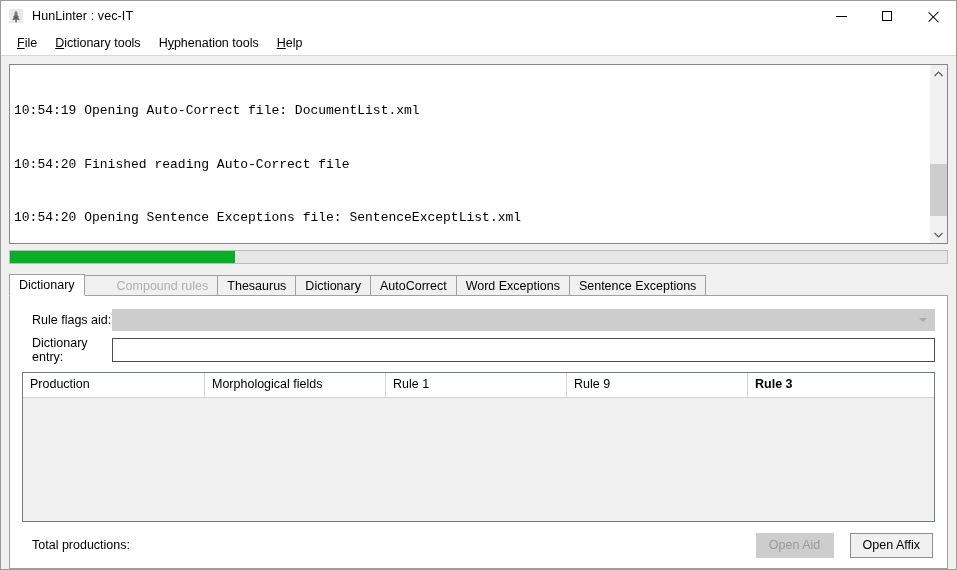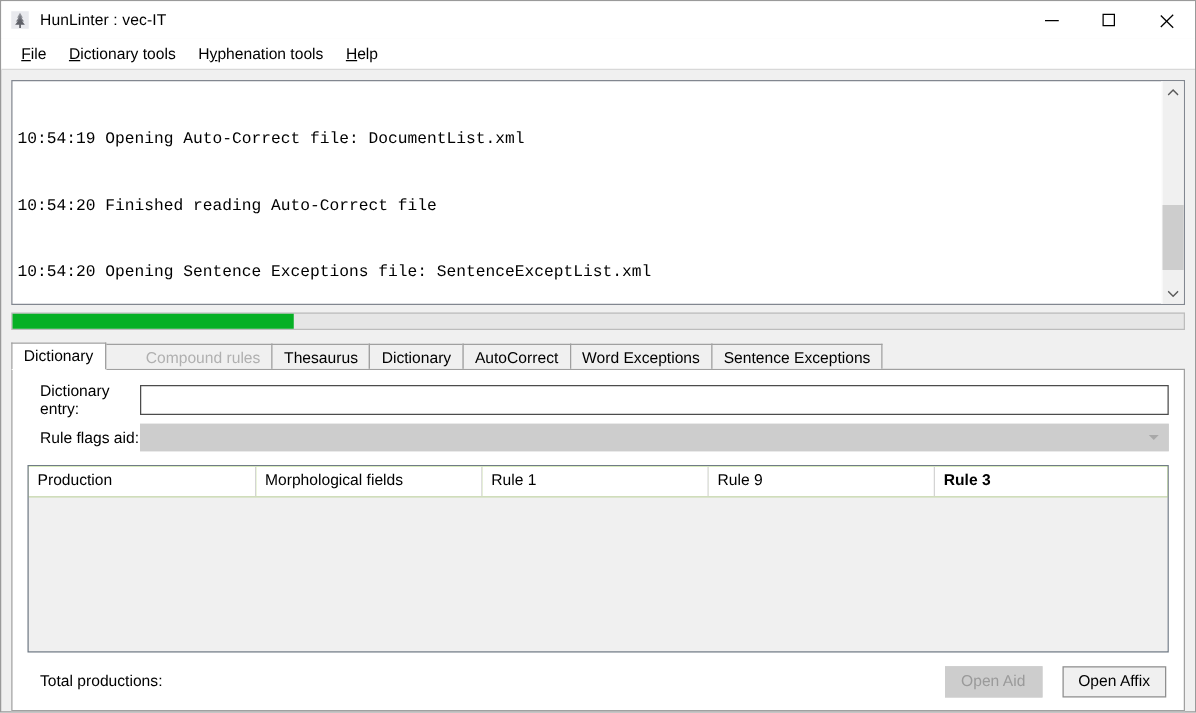--- a/index.html
+++ b/index.html
@@ -305,21 +305,21 @@
     box-sizing: border-box;
     background: #f0f0f0;
     display: flex;
     flex-direction: column;
     min-height: 0;
     overflow: hidden;
   }
   .thead {
     display: flex;
     height: 24px;
-    background: #84cc16;
+    background: #fdba74;
     flex: 0 0 auto;
     border-bottom: 1px solid #d4d4d4;
   }
   .th {
     font-size: 12.5px;
     line-height: 23px;
     padding-left: 7px;
     box-sizing: border-box;
     border-right: 1px solid #d4d4d4;
     background: #ffffff;
@@ -451,30 +451,30 @@
       <div class="tab"><span>Thesaurus</span></div>
       <div class="tab"><span>Dictionary</span></div>
       <div class="tab"><span>AutoCorrect</span></div>
       <div class="tab"><span>Word Exceptions</span></div>
       <div class="tab"><span>Sentence Exceptions</span></div>
     </div>
 
     <div class="tabpanel">
 
       <div class="form-row">
-        <div class="form-label">Dictionary entry:</div>
-        <input class="text-input" type="text" autofocus="" placeholder="" value="" style="">
-      </div>
-
-      <div class="form-row">
         <div class="form-label">Rule flags aid:</div>
         <div class="combo">
           <span></span>
           <span class="arrow"></span>
         </div>
+      </div>
+
+      <div class="form-row">
+        <div class="form-label">Dictionary entry:</div>
+        <input class="text-input" type="text" autofocus="" placeholder="" value="" style="">
       </div>
 
       <div class="table-wrap">
         <div class="thead">
           <div class="th" style="width:182px">Production</div>
           <div class="th" style="width:181px">Morphological fields</div>
           <div class="th" style="width:181px">Rule 1</div>
           <div class="th" style="width:181px">Rule 9</div>
           <div class="th" style="flex:1 1 auto">Rule 3</div>
         </div>

